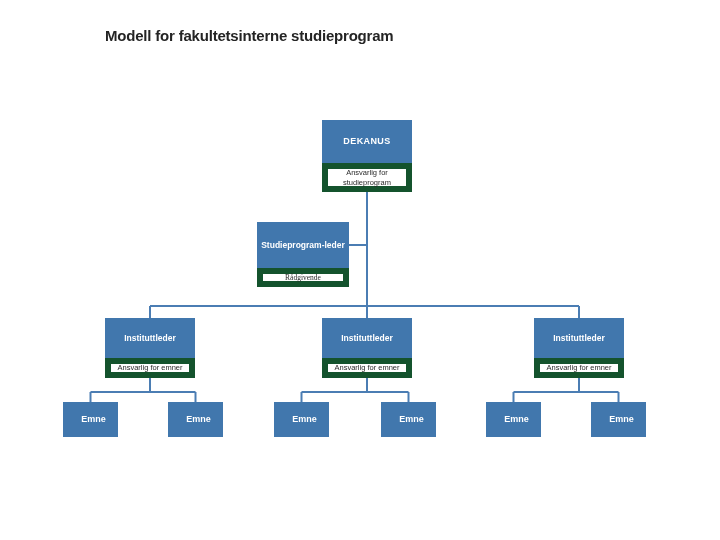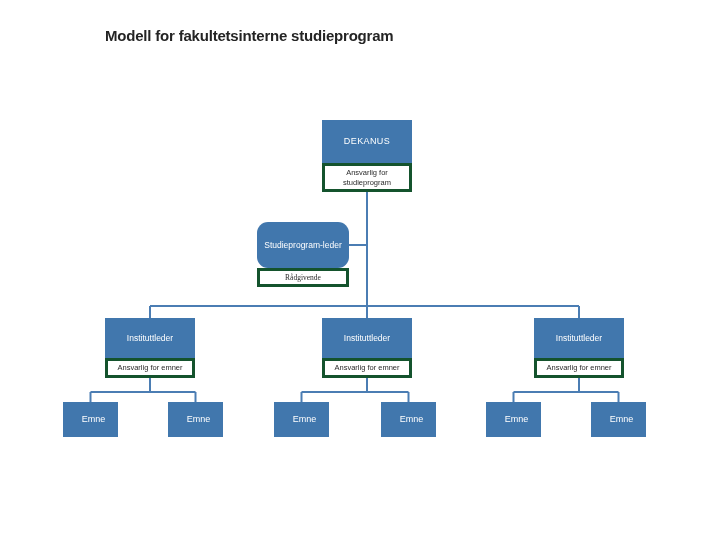--- a/index.html
+++ b/index.html
@@ -12,27 +12,27 @@
   .slide-title{
     position:absolute;left:60px;top:27px;
     font-size:15px;font-weight:700;color:#242424;
     letter-spacing:-0.2px;
     margin-left:45px;
   }
   .connector-layer{position:absolute;left:0;top:0;pointer-events:none;}
   .node{
     position:absolute;background:#4177ad;color:#ffffff;
     display:flex;align-items:center;justify-content:center;text-align:center;
-    font-weight:400;box-sizing:border-box;line-height:1.25;
+    font-weight:700;box-sizing:border-box;line-height:1.25;
   }
   .node.big{font-size:9px;letter-spacing:0.4px;}
   .node.mid{font-size:8.5px;padding:0 4px;}
   .node.leaf{font-size:9px;padding-left:6px;}
   .subnode{
-    position:absolute;background:#ffffff;border:3px solid #14532d;
+    position:absolute;background:#ffffff;border:6px solid #14532d;
     display:flex;align-items:center;justify-content:center;text-align:center;
     font-size:7.5px;color:#2a2a2a;box-sizing:border-box;line-height:1.3;
     padding:1px 2px;
   }
   .footer{position:absolute;left:0;top:498px;width:720px;height:42px;}
 </style>
 </head>
 <body>
 
 <div class="slide">
@@ -63,21 +63,21 @@
       <line x1="579" y1="378" x2="579" y2="392"></line>
       <line x1="513.5" y1="392" x2="618.5" y2="392"></line>
       <line x1="513.5" y1="392" x2="513.5" y2="402"></line>
       <line x1="618.5" y1="392" x2="618.5" y2="402"></line>
     </g>
   </svg>
 
   <div class="node big" style="left:322px;top:120px;width:90px;height:43px;">DEKANUS</div>
   <div class="subnode" style="left:322px;top:163px;width:90px;height:29px;">Ansvarlig for studieprogram</div>
 
-  <div class="node mid" style="left:257px;top:222px;width:92px;height:46px;border-radius:11px;">Studieprogram-leder</div>
+  <div class="node mid" style="left:257px;top:222px;width:92px;height:46px;">Studieprogram-leder</div>
   <div class="subnode" style="left:257px;top:268px;width:92px;height:19px;font-family:Liberation Serif, serif;">Rådgivende</div>
 
   <div class="node mid" style="left:105px;top:318px;width:90px;height:40px;">Instituttleder</div>
   <div class="subnode" style="left:105px;top:358px;width:90px;height:20px;">Ansvarlig for emner</div>
 
   <div class="node mid" style="left:322px;top:318px;width:90px;height:40px;">Instituttleder</div>
   <div class="subnode" style="left:322px;top:358px;width:90px;height:20px;">Ansvarlig for emner</div>
 
   <div class="node mid" style="left:534px;top:318px;width:90px;height:40px;">Instituttleder</div>
   <div class="subnode" style="left:534px;top:358px;width:90px;height:20px;">Ansvarlig for emner</div>

